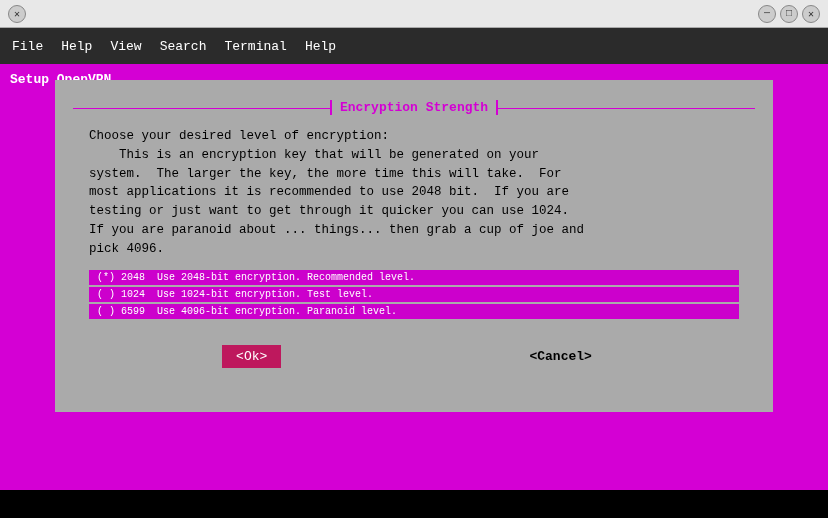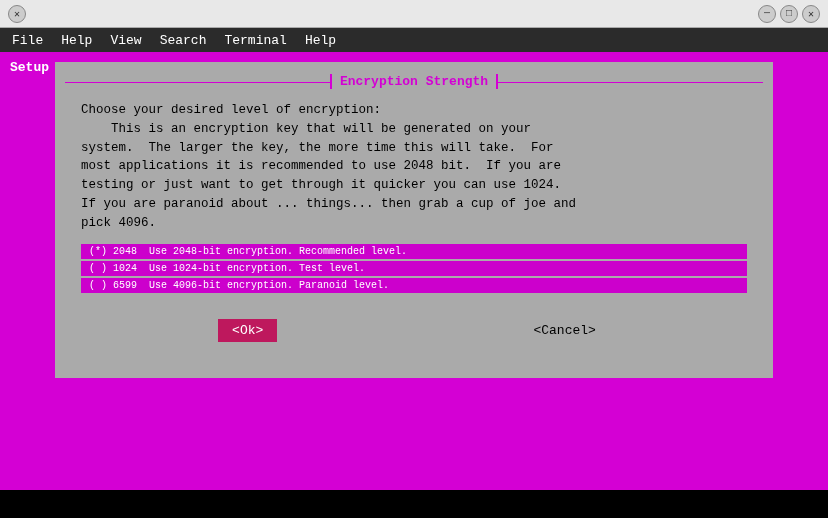--- a/index.html
+++ b/index.html
@@ -63,21 +63,21 @@
       gap: 4px;
       align-items: center;
       min-width: 60px;
     }
 
     
     .menubar {
       background: #2b2b2b;
       display: flex;
       align-items: center;
-      height: 24px;
+      height: 36px;
       padding: 0 4px;
       gap: 2px;
     }
 
     .menubar-item {
       color: #ffffff;
       font-size: 13px;
       padding: 2px 8px;
       cursor: pointer;
     }
@@ -94,26 +94,26 @@
     .terminal-header-text {
       color: #ffffff;
       font-size: 13px;
       font-weight: bold;
       margin-bottom: 6px;
     }
 
     
     .dialog {
       position: absolute;
-      top: 10px;
+      top: 16px;
       left: 55px;
       right: 55px;
       border: 2px solid #aaaaaa;
       background: #aaaaaa;
-      padding: 8px;
+      padding: 16px;
     }
 
     .dialog-title-bar {
       display: flex;
       align-items: center;
       justify-content: center;
       padding: 2px 0;
       position: relative;
     }
 
@@ -192,20 +192,21 @@
     }
 
     .btn-cancel {
       background: #aaaaaa;
       color: #000000;
       font-size: 13px;
       font-family: 'Courier New', Courier, monospace;
       padding: 4px 14px;
       border: none;
       cursor: pointer;
+      font-weight: bold;
     }
 
     
     .bottom-bar {
       height: 28px;
       background: #000000;
     }
   </style>
 </head>
 <body>

